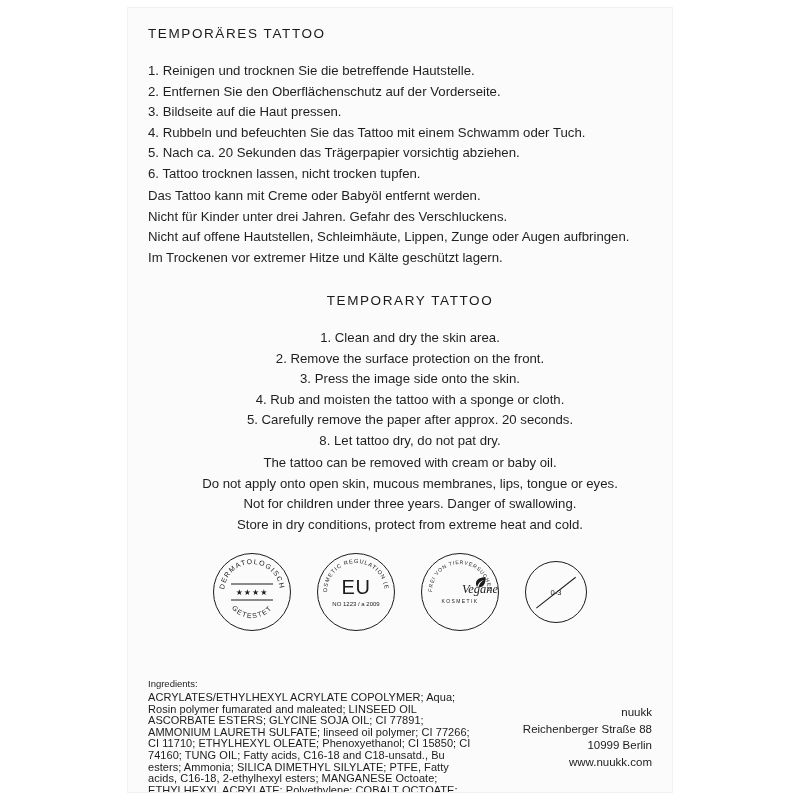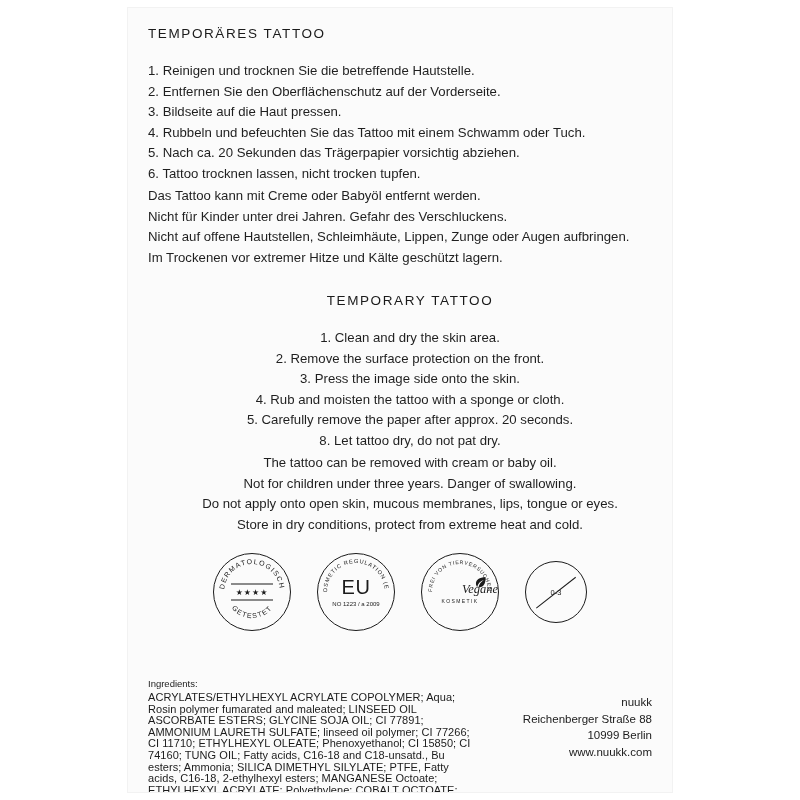--- a/index.html
+++ b/index.html
@@ -230,21 +230,21 @@
     font-size: 11px;
     line-height: 11.6px;
     color: #1b1b1b;
     letter-spacing: 0.05px;
   }
 
   
   .address {
     position: absolute;
     right: 20px;
-    bottom: 32px;
+    bottom: 22px;
     text-align: right;
     font-size: 11.5px;
     line-height: 16.5px;
     color: #1b1b1b;
   }
 </style>
 </head>
 <body>
 
 <div class="page">
@@ -273,22 +273,22 @@
       <ul class="steps">
         <li>1. Clean and dry the skin area.</li>
         <li>2. Remove the surface protection on the front.</li>
         <li>3. Press the image side onto the skin.</li>
         <li>4. Rub and moisten the tattoo with a sponge or cloth.</li>
         <li>5. Carefully remove the paper after approx. 20 seconds.</li>
         <li>8. Let tattoo dry, do not pat dry.</li>
       </ul>
       <div class="para">
         <p>The tattoo can be removed with cream or baby oil.</p>
+        <p>Do not apply onto open skin, mucous membranes, lips, tongue or eyes.</p>
         <p>Not for children under three years. Danger of swallowing.</p>
-        <p>Do not apply onto open skin, mucous membranes, lips, tongue or eyes.</p>
         <p>Store in dry conditions, protect from extreme heat and cold.</p>
       </div>
     </div>
 
     <div class="badges">
 
       <div class="badge">
         <div class="circle-badge">
           <svg width="76" height="76" viewBox="0 0 76 76" aria-hidden="true">
             <defs>

